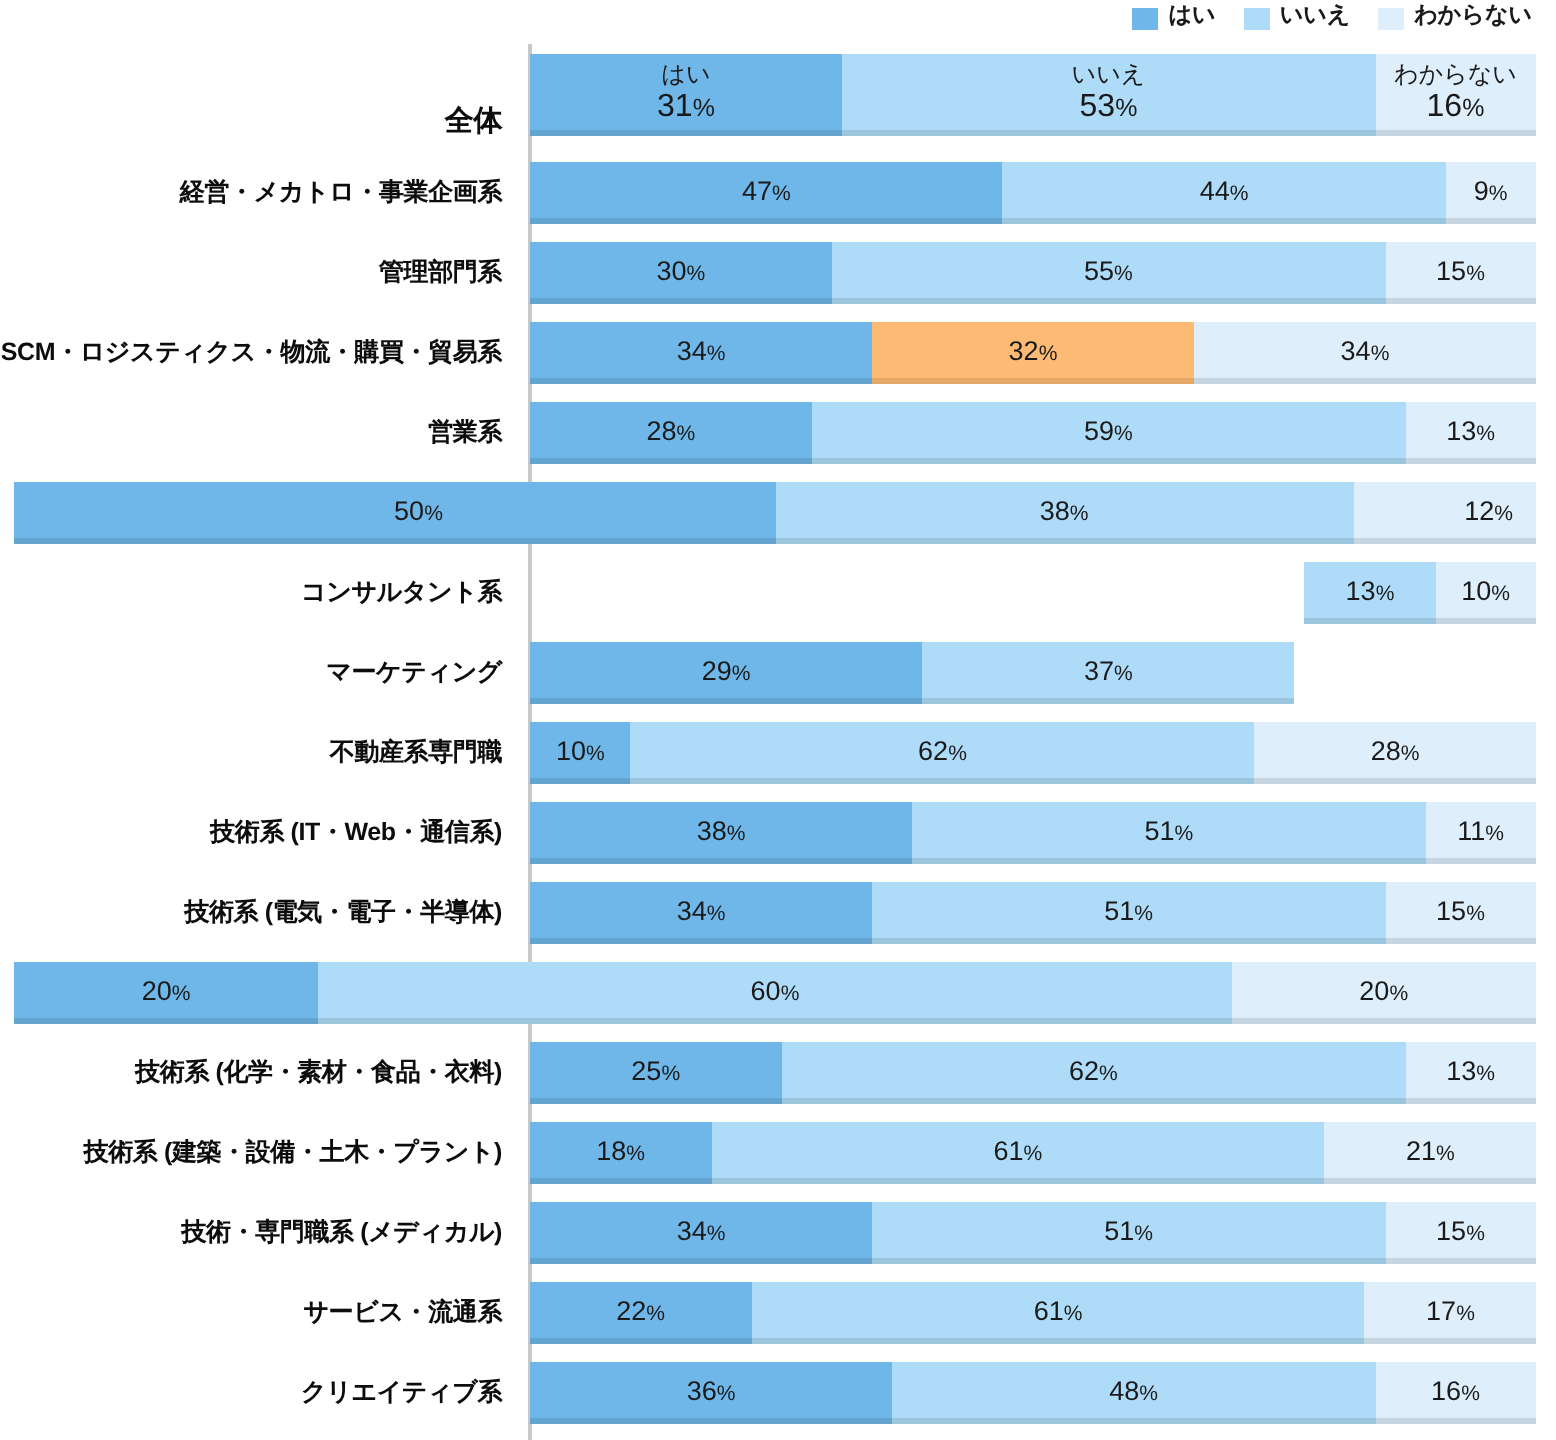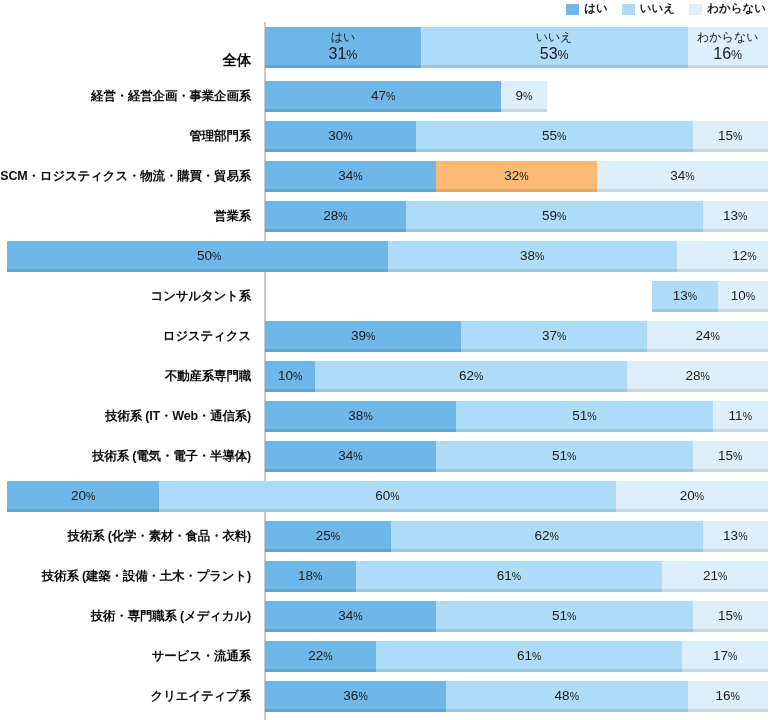--- a/index.html
+++ b/index.html
@@ -163,25 +163,28 @@
             <div class="seg-name">いいえ</div>
             <div class="seg-value"><span>53</span><span class="pct">%</span></div>
           </div>
           <div class="seg" style="width: 16%; background: rgb(222, 238, 251);">
             <div class="seg-name">わからない</div>
             <div class="seg-value"><span>16</span><span class="pct">%</span></div>
           </div>
         </div>
       </div>
       <div class="row">
-        <div class="row-label">経営・経営企画・事業企画系</div>
+        <div class="row-label">経営・メカトロ・事業企画系</div>
         <div class="bar">
           <div class="seg" style="width: 47%; background: rgb(111, 183, 233);">
             <div class="seg-value"><span>47</span><span class="pct">%</span></div>
           </div>
+          <div class="seg" style="width: 44%; background: rgb(174, 220, 248);">
+            <div class="seg-value"><span>44</span><span class="pct">%</span></div>
+          </div>
           <div class="seg" style="width: 9%; background: rgb(222, 238, 251);">
             <div class="seg-value"><span>9</span><span class="pct">%</span></div>
           </div>
         </div>
       </div>
       <div class="row">
         <div class="row-label">管理部門系</div>
         <div class="bar">
           <div class="seg" style="width: 30%; background: rgb(111, 183, 233);">
             <div class="seg-value"><span>30</span><span class="pct">%</span></div>
@@ -243,30 +246,27 @@
           </div>
           <div class="seg" style="width: 13%; background: rgb(174, 220, 248);">
             <div class="seg-value"><span>13</span><span class="pct">%</span></div>
           </div>
           <div class="seg" style="width: 10%; background: rgb(222, 238, 251);">
             <div class="seg-value"><span>10</span><span class="pct">%</span></div>
           </div>
         </div>
       </div>
       <div class="row">
-        <div class="row-label">ロジスティクス</div>
+        <div class="row-label">マーケティング</div>
         <div class="bar">
           <div class="seg" style="width: 39%; background: rgb(111, 183, 233);">
-            <div class="seg-value"><span>39</span><span class="pct">%</span></div>
+            <div class="seg-value"><span>29</span><span class="pct">%</span></div>
           </div>
           <div class="seg" style="width: 37%; background: rgb(174, 220, 248);">
             <div class="seg-value"><span>37</span><span class="pct">%</span></div>
-          </div>
-          <div class="seg" style="width: 24%; background: rgb(222, 238, 251);">
-            <div class="seg-value"><span>24</span><span class="pct">%</span></div>
           </div>
         </div>
       </div>
       <div class="row">
         <div class="row-label">不動産系専門職</div>
         <div class="bar">
           <div class="seg" style="width: 10%; background: rgb(111, 183, 233);">
             <div class="seg-value"><span>10</span><span class="pct">%</span></div>
           </div>
           <div class="seg" style="width: 62%; background: rgb(174, 220, 248);">

